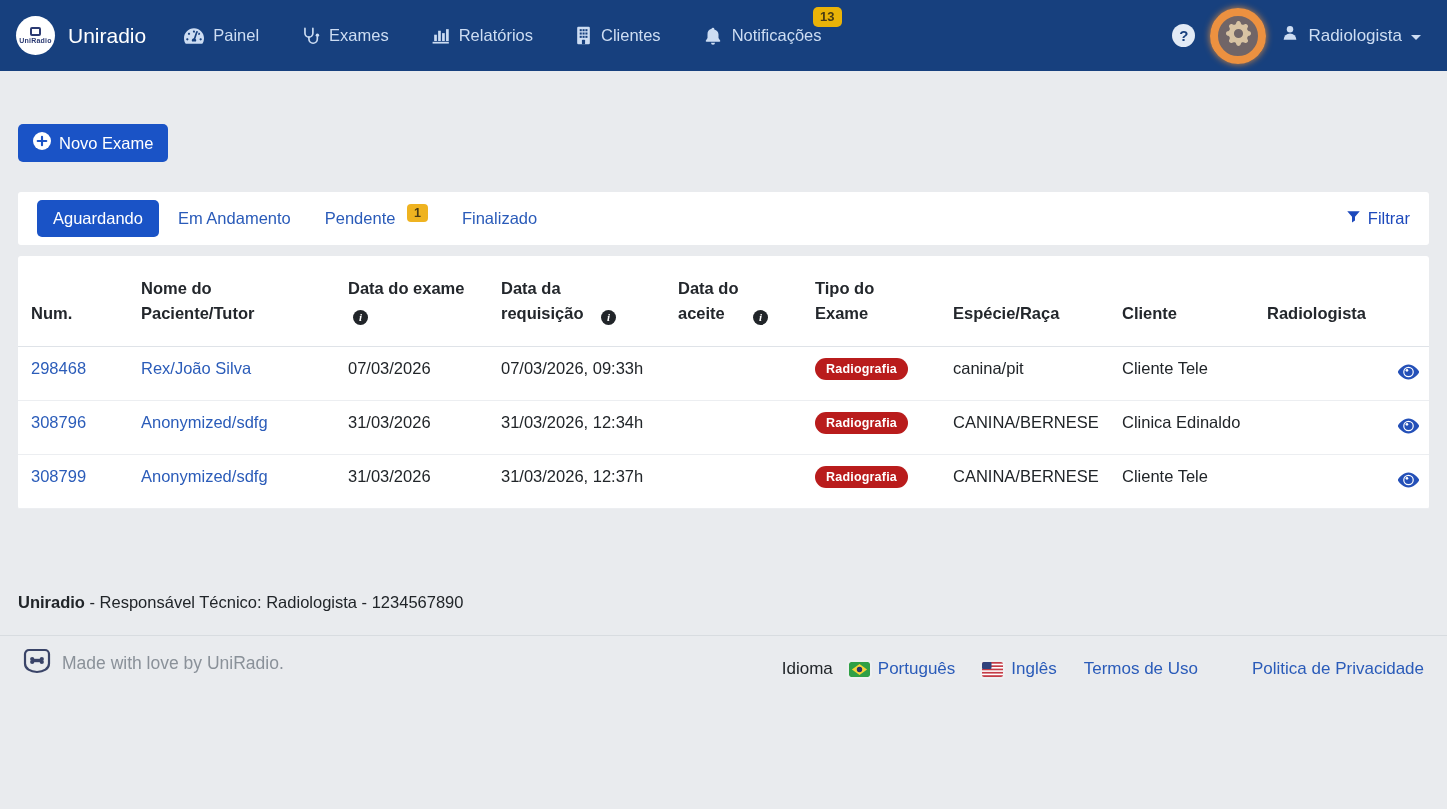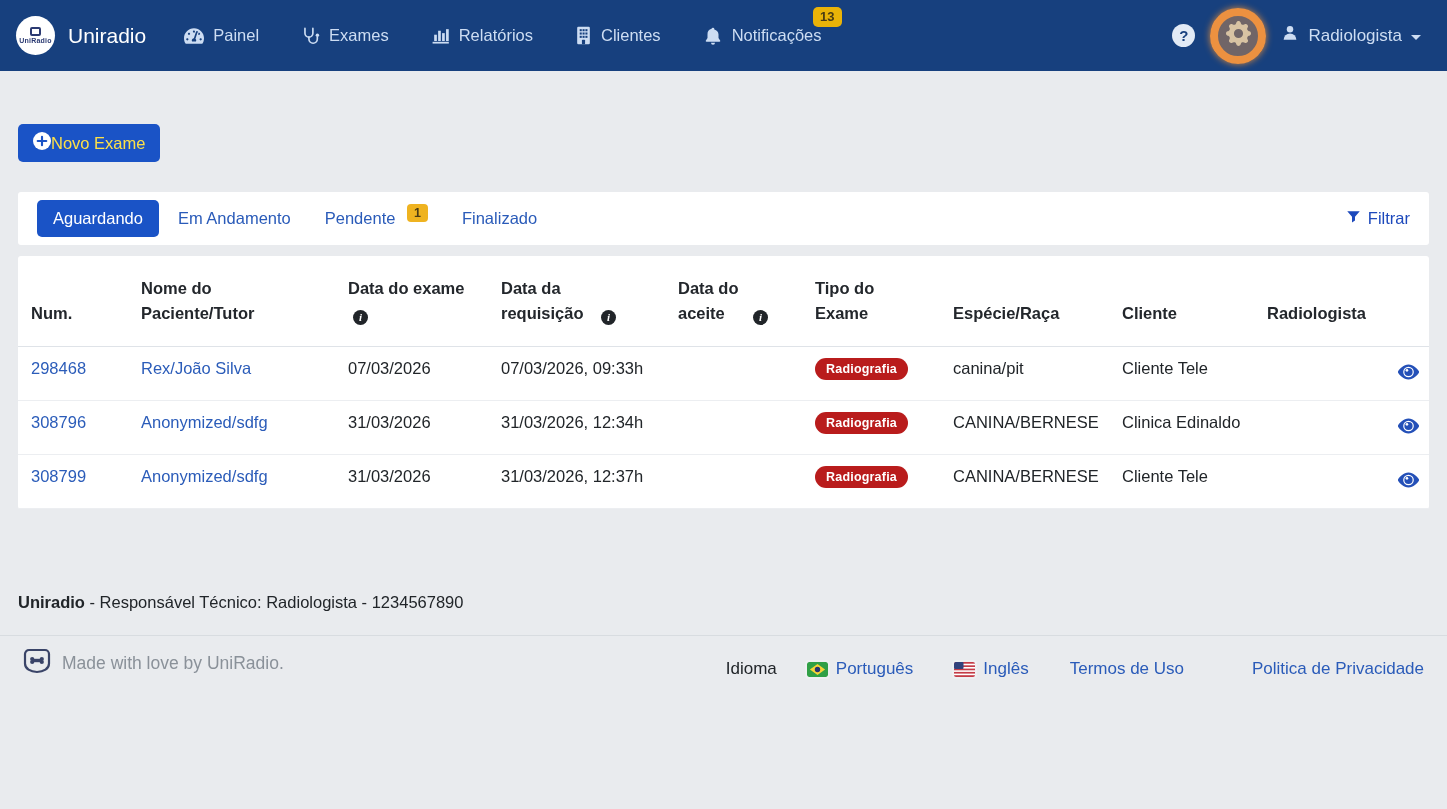--- a/index.html
+++ b/index.html
@@ -60,23 +60,23 @@
     width: 0; height: 0; margin-top: 4px;
     border-left: 5px solid transparent; border-right: 5px solid transparent;
     border-top: 5px solid #cdddf3;
   }
 
   
   .container { padding: 0 18px; }
   .title-row { display: flex; justify-content: space-between; align-items: center; margin-top: 53px; }
   .page-title { font-size: 32px; font-weight: bold; color: #23272c; }
   .btn-new {
-    background: #1a53c6; color: #fde047; border: none; border-radius: 5px;
+    background: #1a53c6; color: #ffffff; border: none; border-radius: 5px;
     font-size: 16.5px; font-family: inherit;
-    padding: 8px 15px; display: flex; align-items: center; cursor: pointer;
+    padding: 8px 15px; display: flex; align-items: center; gap: 8px; cursor: pointer;
   }
 
   
   .tabs-card {
     background: #fff; border-radius: 3px; margin-top: 30px; height: 53px;
     display: flex; align-items: center; padding: 0 19px;
   }
   .tab-active {
     background: #1a53c6; color: #fff; padding: 9px 16px; border-radius: 5px;
     font-size: 16.5px; cursor: pointer;
@@ -132,21 +132,21 @@
   
   .responsible { margin-top: 84px; font-size: 16.5px; color: #212529; }
   .responsible strong { font-weight: bold; }
 
   
   .footer-bar {
     margin-top: 23px; border-top: 1px solid #d8dce0;
     padding: 12px 23px; display: flex; align-items: flex-end; justify-content: space-between;
   }
   .made-with { display: flex; align-items: center; gap: 11px; color: #8a9199; font-size: 17.5px; }
-  .lang-row { display: flex; align-items: center; font-size: 17px; gap: 14px; }
+  .lang-row { display: flex; align-items: center; font-size: 17px; }
   .lang-label { color: #212529; margin-right: 16px; }
   .lang-link { color: #2a5bb9; display: flex; align-items: center; gap: 8px; margin-right: 27px; }
   .footer-link { color: #2a5bb9; margin-left: 24px; }
   .flag { display: block; border-radius: 2px; box-shadow: 0 0 0 2px #eef0f2; }
 </style>
 </head>
 <body>
 
 <div class="navbar">
   <div class="brand">

